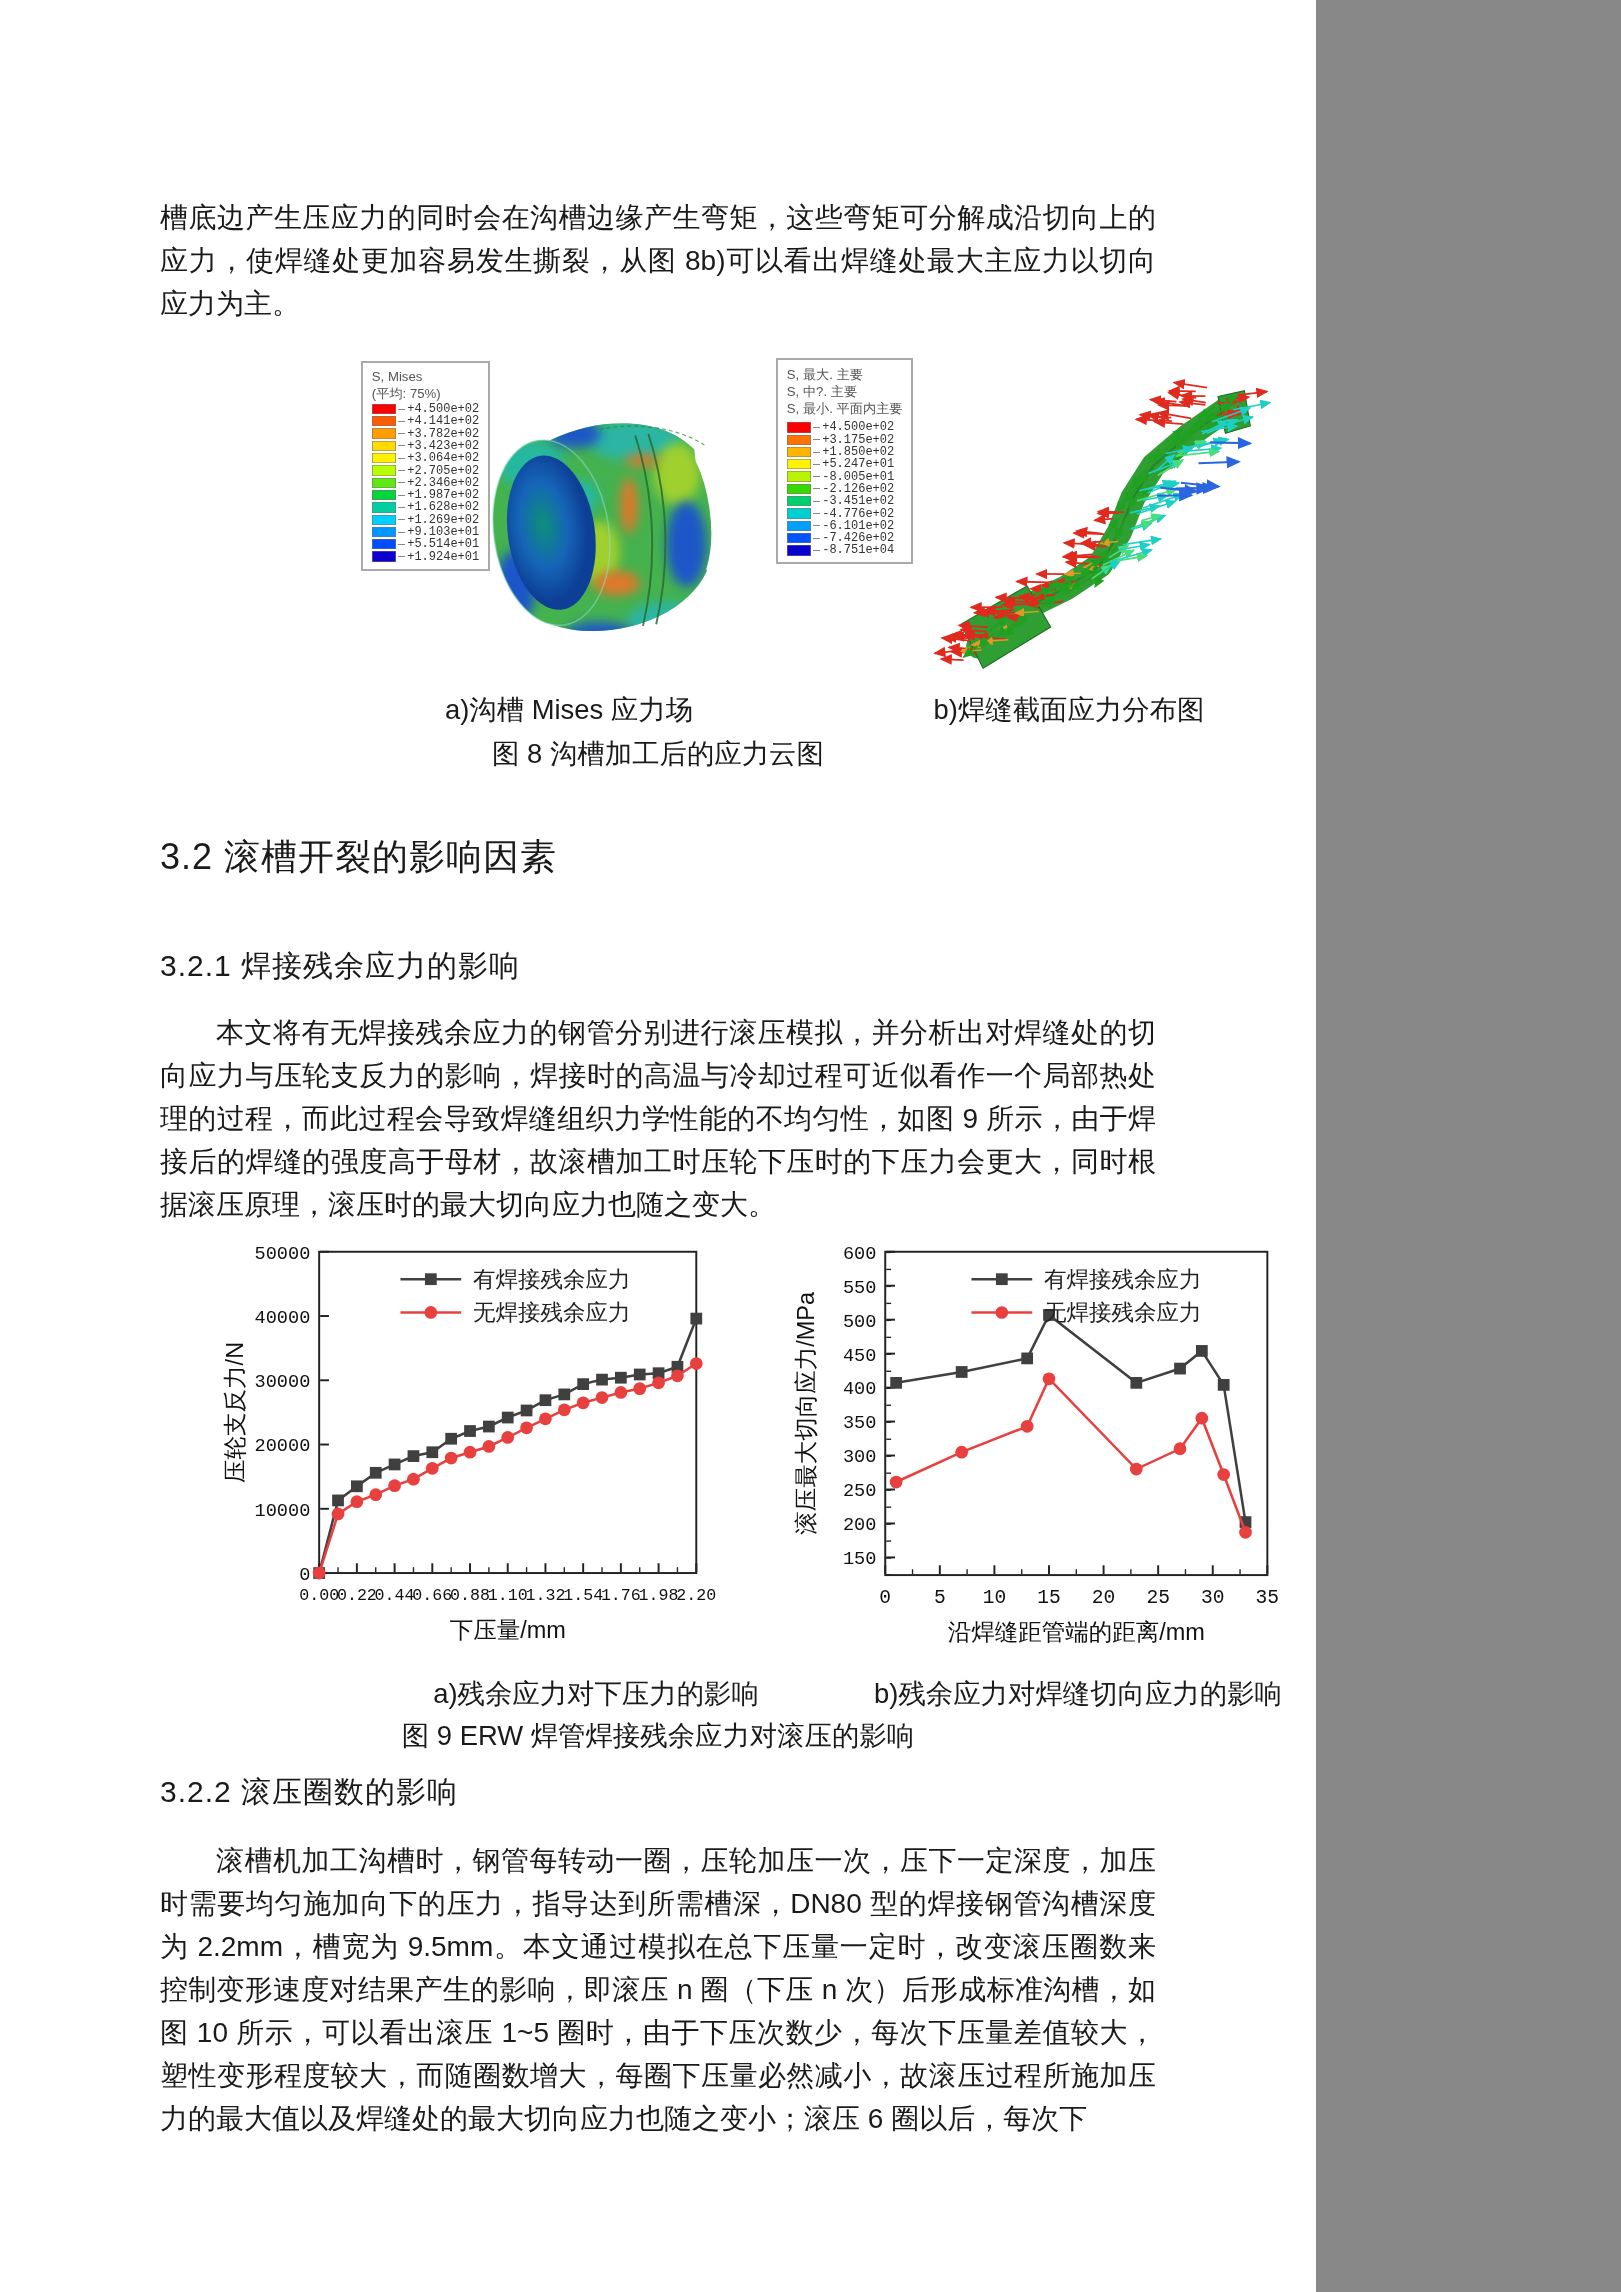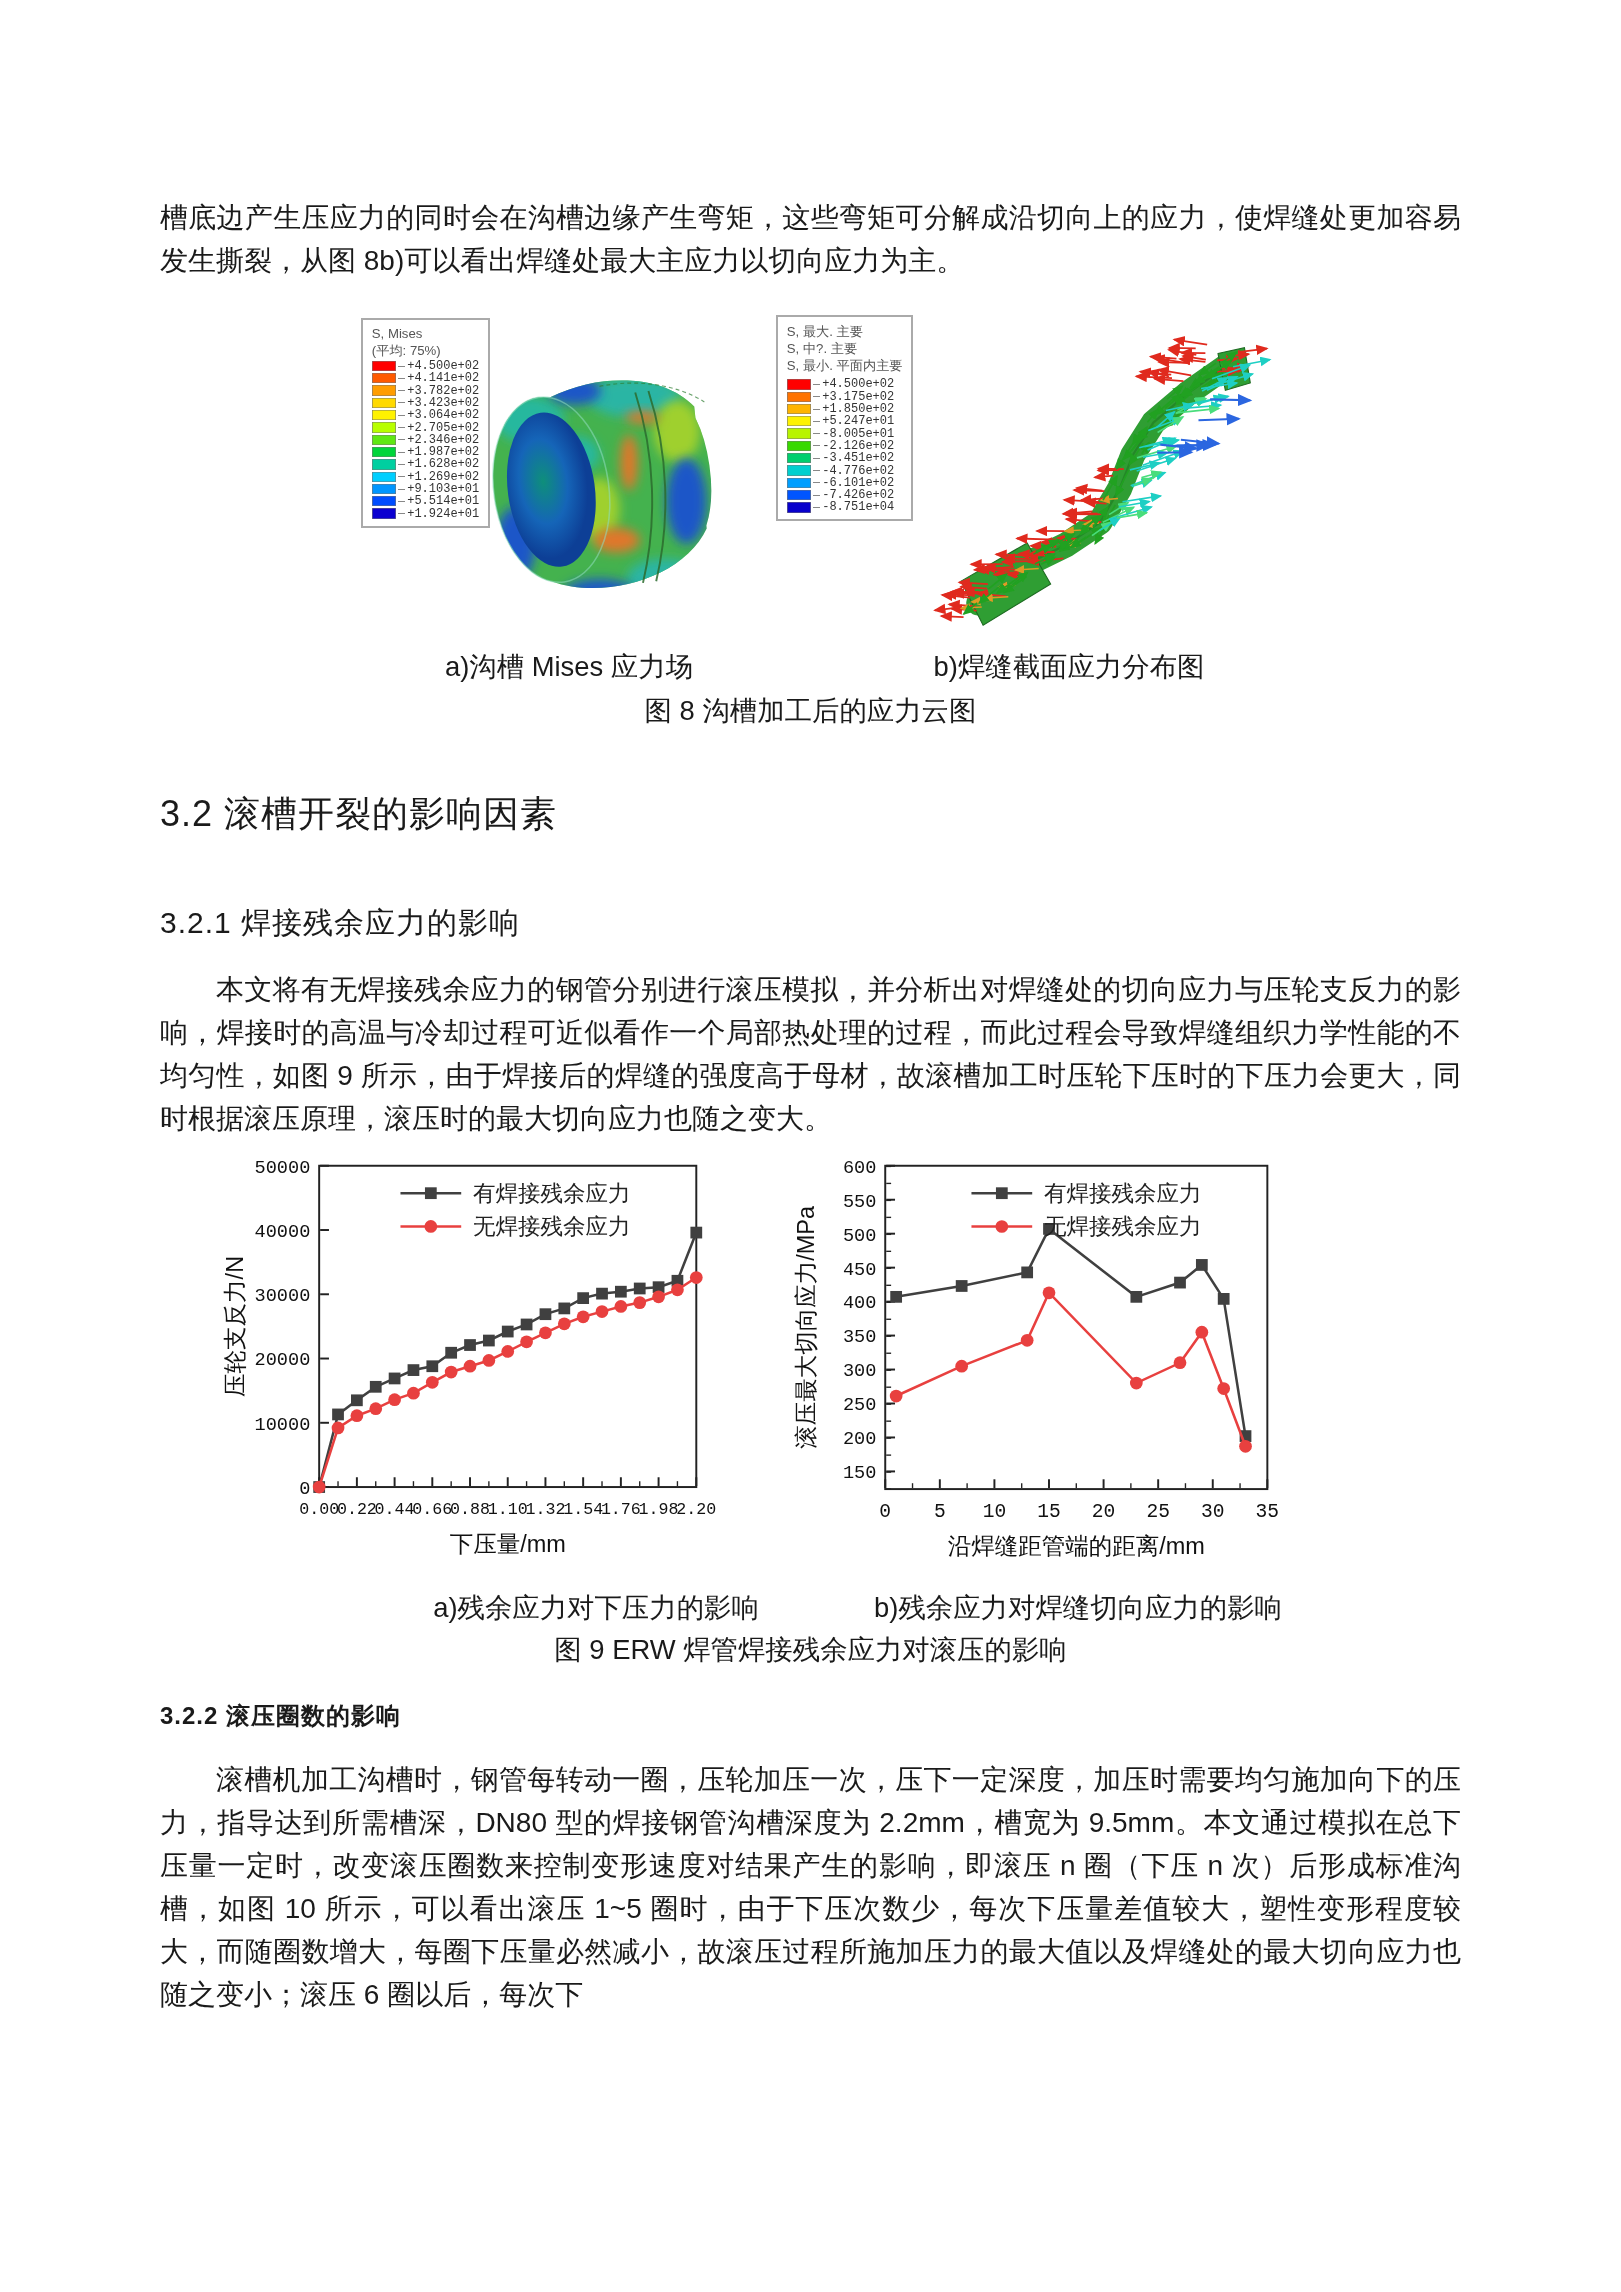--- a/index.html
+++ b/index.html
@@ -1,18 +1,18 @@
 <!DOCTYPE html>
 <html><head>
 <meta charset="utf-8">
 <style>
   html,body{margin:0;padding:0;background:#888;}
   .page{
     position:relative;
-    width:1621px;height:2293px;
+    width:1316px;height:2293px;
     background:#ffffff;
     box-sizing:border-box;
     padding:196px 160px 0 160px;
     font-family:"Liberation Sans",sans-serif;
     color:#1a1a1a;
     overflow:hidden;
   }
   .para{
     font-size:28px;line-height:43px;text-align:justify;margin:0;
   }
@@ -31,21 +31,21 @@
   #legendA{left:201px;top:14px;}
   #legendB{left:616px;top:11.8px;}
   #pipeSvg{position:absolute;left:323px;top:25.5px;width:233px;height:298px;}
   #arrowsSvg{position:absolute;left:743px;top:7.8px;width:423px;height:323px;}
   .caprow{position:relative;height:39px;margin-top:7.8px;}
   .capcell{position:absolute;transform:translateX(-50%);font-size:27.4px;white-space:nowrap;}
   .figtitle{font-size:27.4px;text-align:center;margin-top:5px;}
   
   .h2{font-size:36px;font-weight:500;margin-top:61px;letter-spacing:1px;}
   .h3{font-size:30px;font-weight:500;margin-top:64px;letter-spacing:1px;}
-  .h3b{font-size:24px;font-weight:700;margin-top:32px;letter-spacing:1px;}
+  .h3b{font-size:30px;font-weight:400;margin-top:18px;letter-spacing:1px;}
   .mt24{margin-top:23.5px;}
   .mt26{margin-top:25.5px;}
   
   .figure9{position:relative;height:436px;margin-top:13.7px;}
   #chartA{position:absolute;left:61px;top:0;width:500px;height:431px;}
   #chartB{position:absolute;left:632px;top:0;width:500px;height:436px;}
   .caprow9{position:relative;height:39px;margin-top:0;}
 </style>
 </head>
 <body>

